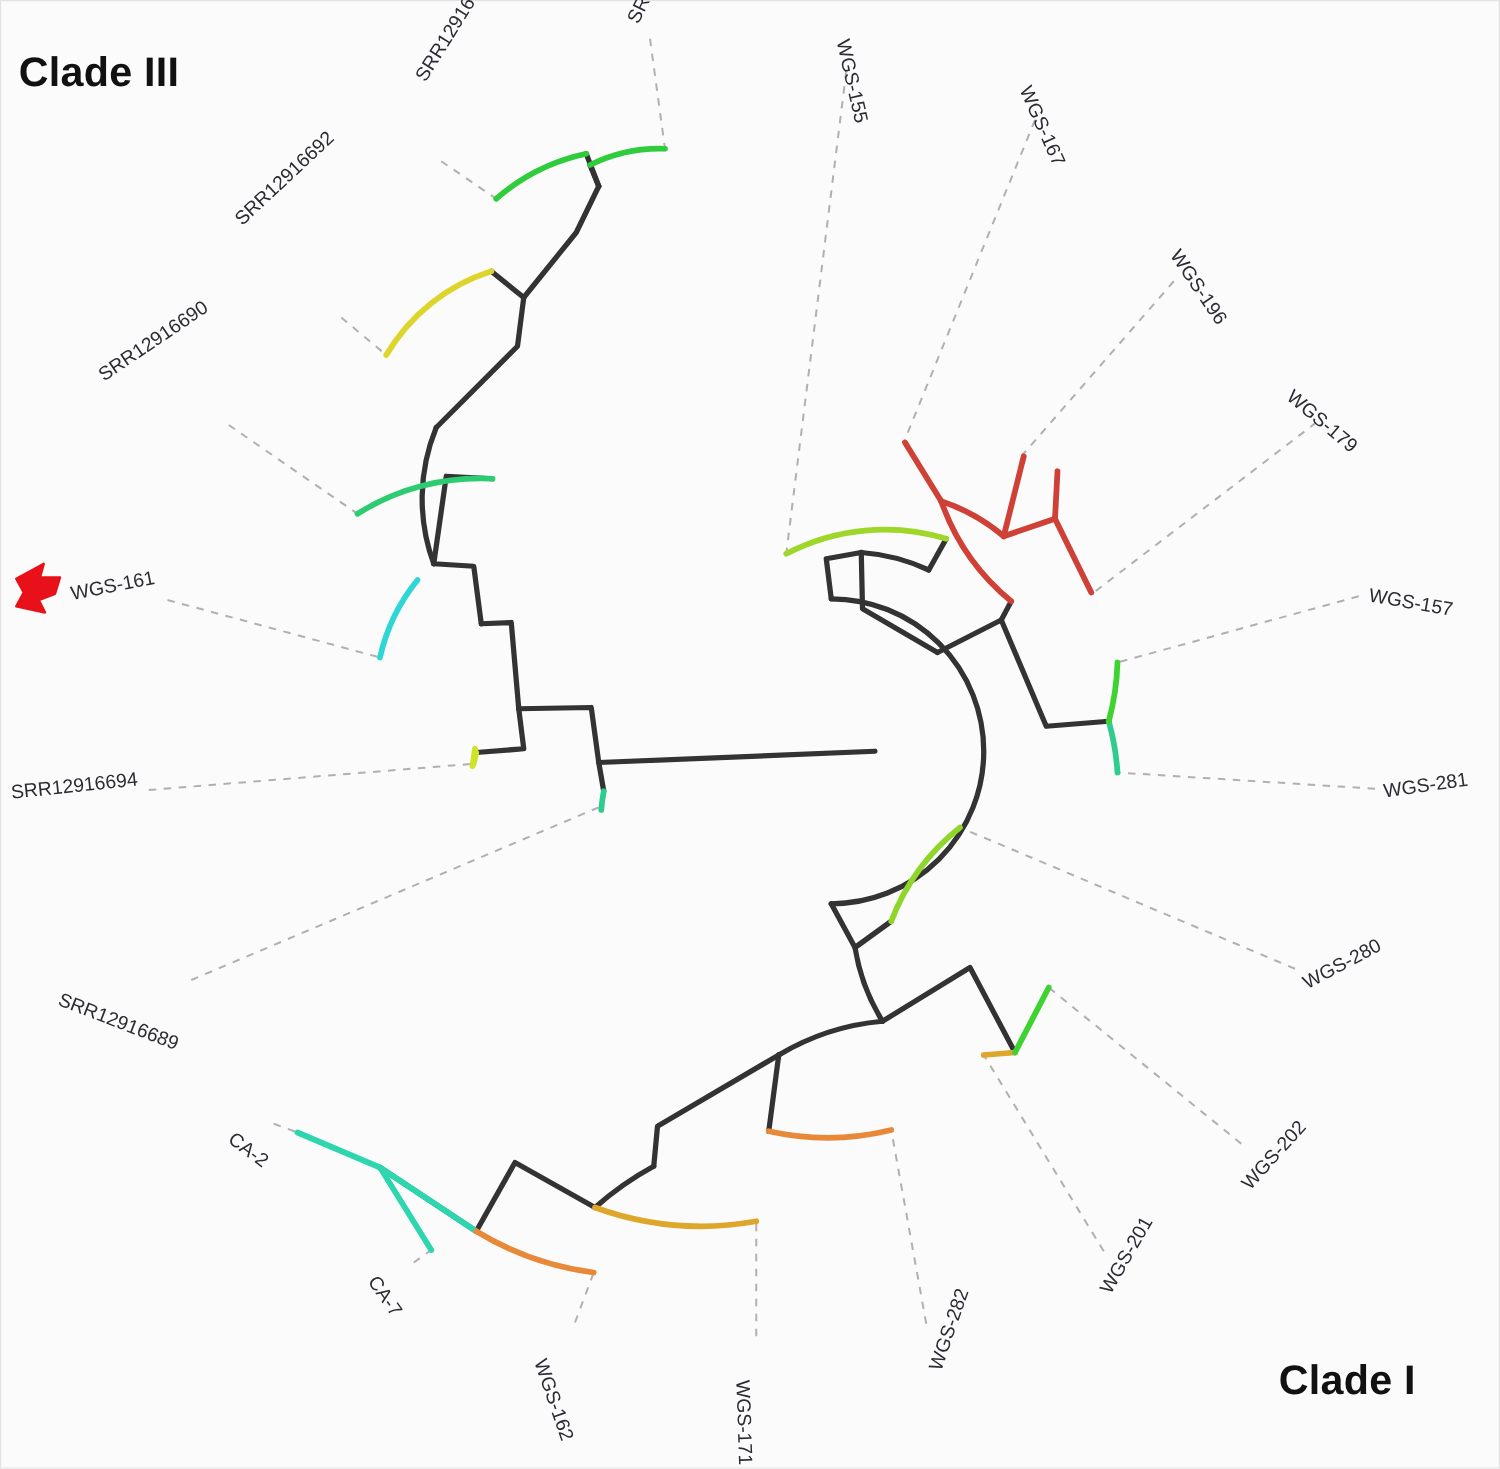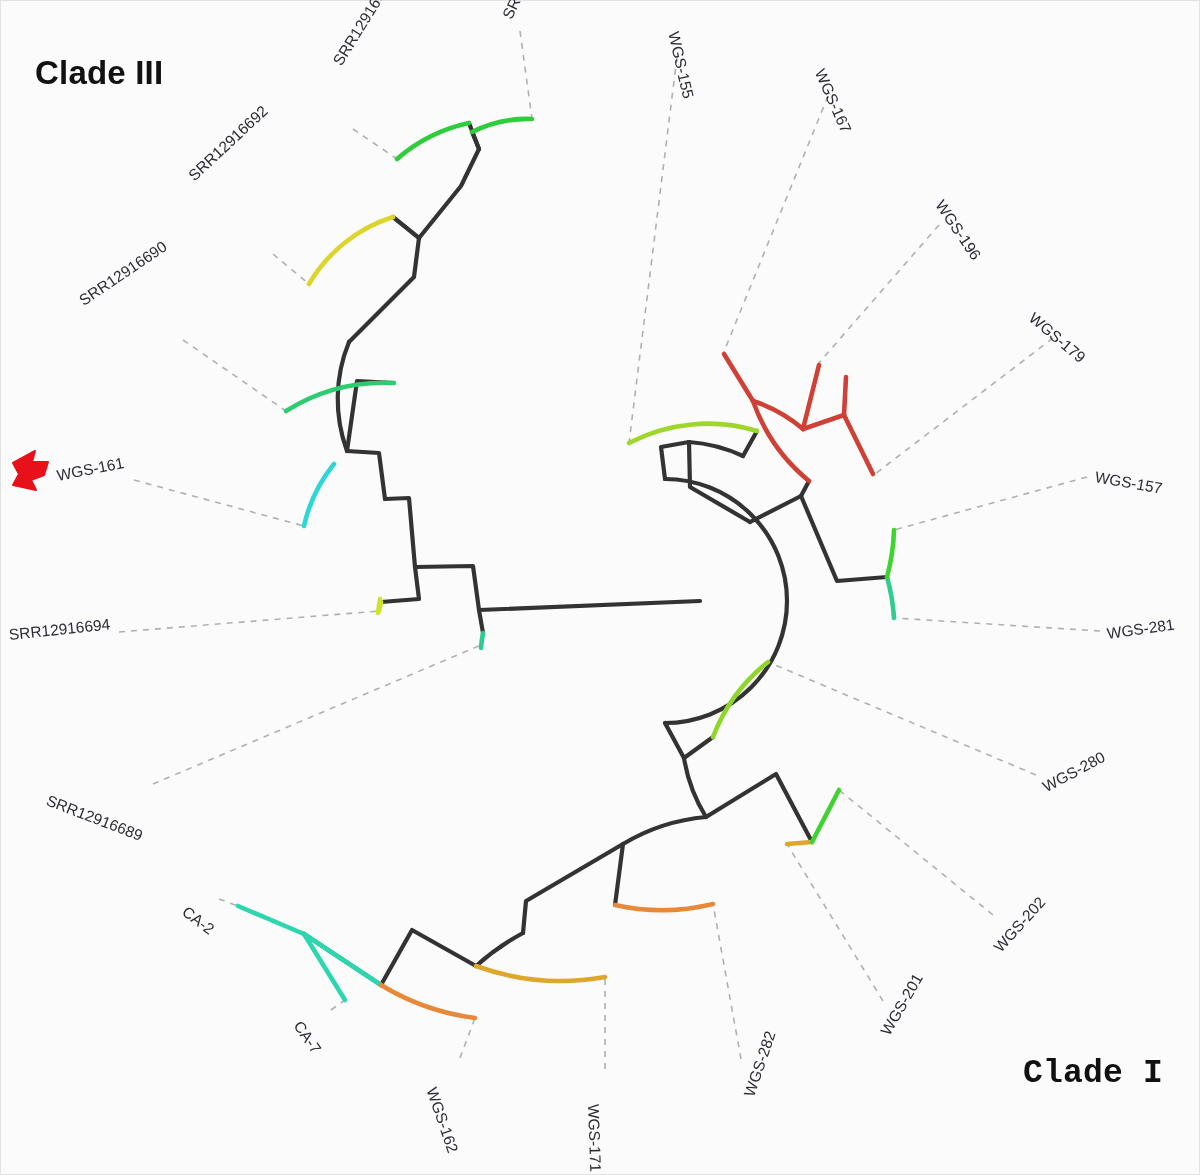--- a/index.html
+++ b/index.html
@@ -16,22 +16,22 @@
   }
   #tree-svg{position:absolute;left:0;top:0;width:1200px;height:1175px;}
   .clade-label{
     position:absolute;
     font-weight:bold;
     color:#111111;
     letter-spacing:0.2px;
     white-space:nowrap;
     font-size:33px;
   }
-  #clade-iii-label{left:34px;top:38px;margin-top:15px;}
-  #clade-i-label{left:1022px;top:1054px;font-family:Liberation Mono, monospace;}
+  #clade-iii-label{left:14px;top:38px;}
+  #clade-i-label{left:1022px;top:1084px;}
   .tip-label{
     position:absolute;
     font-size:15.5px;
     color:#2b2b33;
     white-space:nowrap;
     transform-origin:0 50%;
     font-family:"Liberation Sans", sans-serif;
   }
 </style>
 </head>

